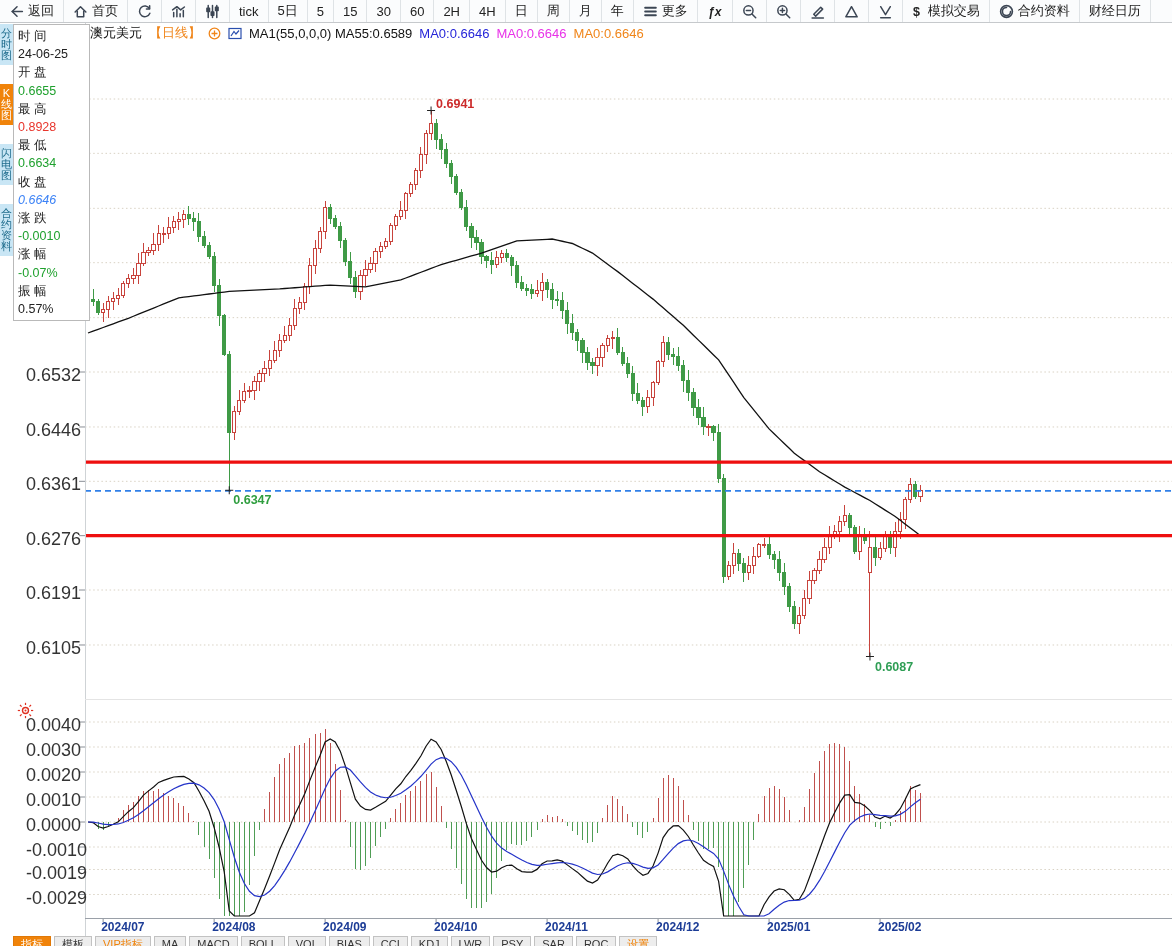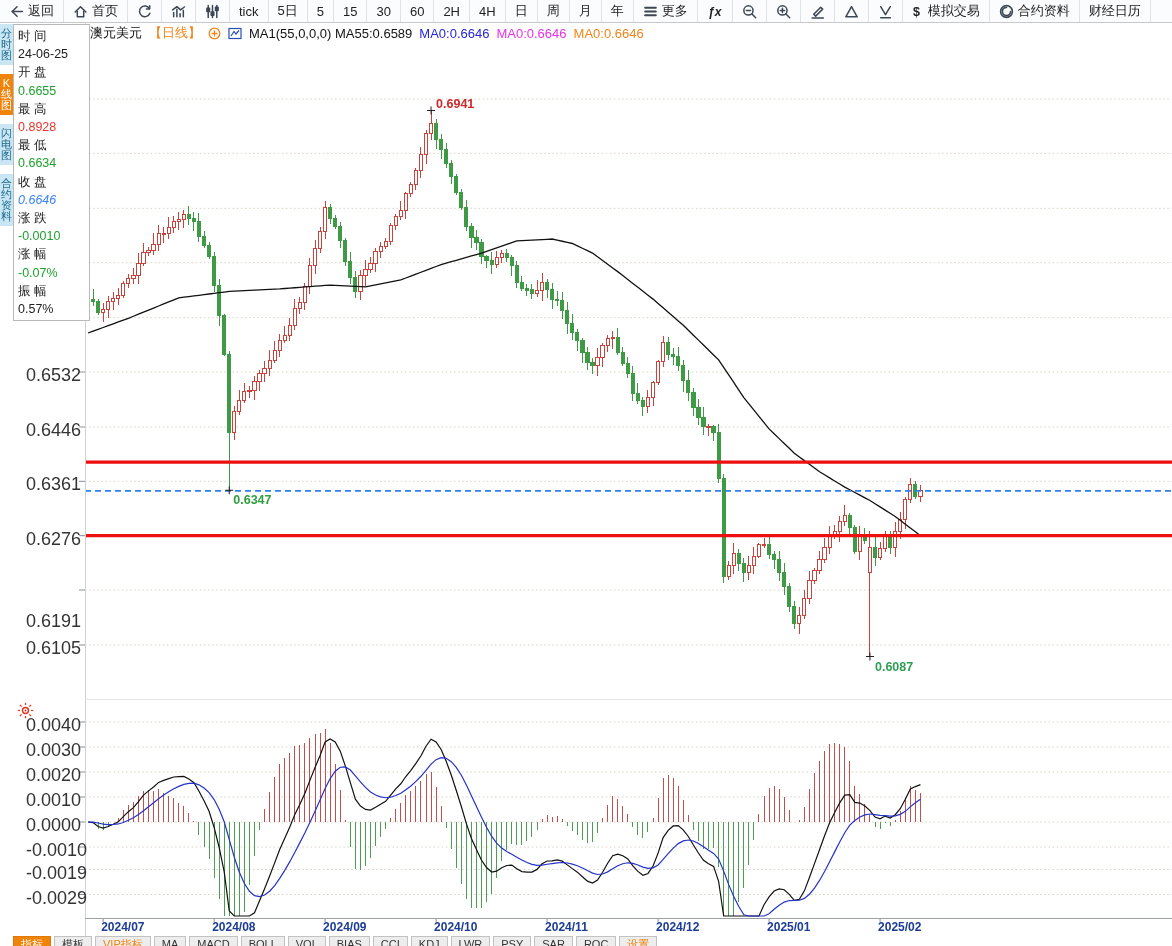--- a/index.html
+++ b/index.html
@@ -7,21 +7,21 @@
   #app{position:relative;width:1172px;height:946px;background:#fff;overflow:hidden;}
 
   
   #toolbar{position:absolute;left:0;top:0;width:1172px;height:22px;background:#fbfcfd;
     border-bottom:1px solid #c6c9cc;display:flex;align-items:stretch;overflow:hidden;z-index:6;}
   .tb-item{display:flex;align-items:center;gap:4px;padding:0 9px;font-size:13px;color:#222;
     border-right:1px solid #dfe3e6;white-space:nowrap;cursor:pointer;}
   .tb-item svg{display:block;}
 
   
-  #side-tabs{position:absolute;left:0;top:24px;width:13px;display:flex;flex-direction:column;gap:9px;z-index:6;}
+  #side-tabs{position:absolute;left:0;top:24px;width:13px;display:flex;flex-direction:column;gap:19px;z-index:6;}
   .side-tab{width:13px;padding:4px 0;background:#c9e6f5;color:#1e6b8c;font-size:11px;line-height:11px;
     text-align:center;word-break:break-all;cursor:pointer;}
   .side-tab.active{background:#f0830a;color:#fff;}
 
   
   #info-panel{position:absolute;left:13px;top:24px;width:71px;background:#fff;border:1px solid #b9b9b9;
     padding:2px 0 2px 4px;z-index:6;font-size:12.5px;line-height:18.2px;}
   .ip-label{color:#222;}
   .ip-value{font-weight:400;}
 
@@ -876,21 +876,21 @@
       <div class="btab">LWR</div>
       <div class="btab">PSY</div>
       <div class="btab">SAR</div>
       <div class="btab">ROC</div>
       <div class="btab vip">设置</div>
     </div>
 <div class="ylab" style="top: 365px;">0.6532</div>
     <div class="ylab" style="top: 419.983px;">0.6446</div>
     <div class="ylab" style="top: 474.327px;">0.6361</div>
     <div class="ylab" style="top: 528.671px;">0.6276</div>
-    <div class="ylab" style="top: 583.015px; margin-top: 28px;">0.6191</div>
+    <div class="ylab" style="top: 583.015px;">0.6191</div>
     <div class="ylab" style="top: 637.998px;">0.6105</div>
     <div class="ylab" style="top: 715px;">0.0040</div>
     <div class="ylab" style="top: 740px;">0.0030</div>
     <div class="ylab" style="top: 765px;">0.0020</div>
     <div class="ylab" style="top: 790px;">0.0010</div>
     <div class="ylab" style="top: 815px;">0.0000</div>
     <div class="ylab" style="top: 840px;">-0.0010</div>
     <div class="ylab" style="top: 862.5px;">-0.0019</div>
     <div class="ylab" style="top: 887.5px;">-0.0029</div>
     <div class="xlab" style="left: 101.135px;">2024/07</div>

